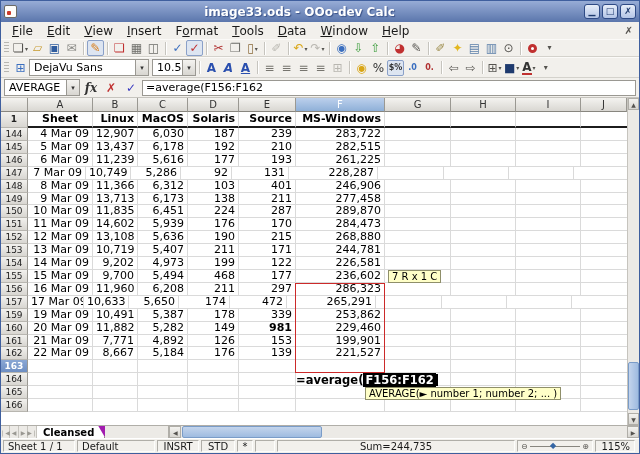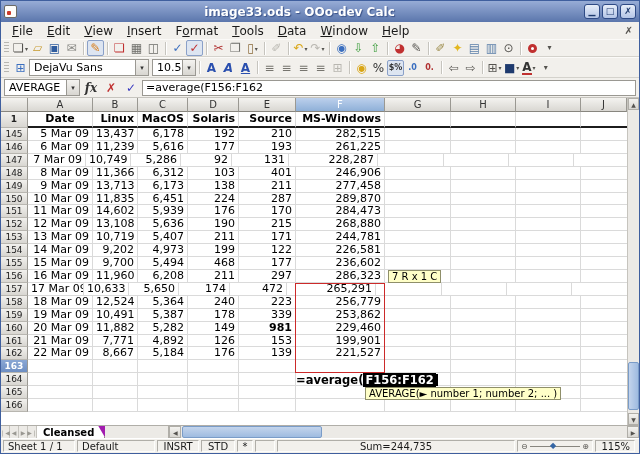--- a/index.html
+++ b/index.html
@@ -330,26 +330,39 @@
           <div class="colhead" style="width: 57px;">E</div>
           <div class="colhead sel" style="width: 89px;">F</div>
           <div class="colhead" style="width: 66px;">G</div>
           <div class="colhead" style="width: 65px;">H</div>
           <div class="colhead" style="width: 65px;">I</div>
           <div class="colhead" style="flex: 1 1 0%;">J</div>
         </div>
       <div>
           <div class="row r1">
             <div class="rh">1</div>
-            <div class="cell c-a" style="width: 65px;">Date</div>
+            <div class="cell c-a" style="width: 65px;">Sheet</div>
             <div class="cell c-b" style="width: 45px;">Linux</div>
             <div class="cell c-c" style="width: 50px;">MacOS</div>
             <div class="cell c-d" style="width: 51px;">Solaris</div>
             <div class="cell c-e" style="width: 57px;">Source</div>
             <div class="cell c-f" style="width: 89px;">MS-Windows</div>
+            <div class="cell c-g" style="width: 66px;"></div>
+            <div class="cell c-h" style="width: 65px;"></div>
+            <div class="cell c-i" style="width: 65px;"></div>
+            <div class="cell c-j" style="flex: 1 1 0%; border-right: none;"></div>
+          </div>
+          <div class="row">
+            <div class="rh">144</div>
+            <div class="cell c-a" style="width: 65px;">4 Mar 09</div>
+            <div class="cell c-b" style="width: 45px;">12,907</div>
+            <div class="cell c-c" style="width: 50px;">6,030</div>
+            <div class="cell c-d" style="width: 51px;">187</div>
+            <div class="cell c-e" style="width: 57px;">239</div>
+            <div class="cell c-f" style="width: 89px;">283,722</div>
             <div class="cell c-g" style="width: 66px;"></div>
             <div class="cell c-h" style="width: 65px;"></div>
             <div class="cell c-i" style="width: 65px;"></div>
             <div class="cell c-j" style="flex: 1 1 0%; border-right: none;"></div>
           </div>
           <div class="row">
             <div class="rh">145</div>
             <div class="cell c-a" style="width: 65px;">5 Mar 09</div>
             <div class="cell c-b" style="width: 45px;">13,437</div>
             <div class="cell c-c" style="width: 50px;">6,178</div>
@@ -505,33 +518,20 @@
             <div class="cell c-j" style="flex: 1 1 0%; border-right: none;"></div>
           </div>
           <div class="row">
             <div class="rh">157</div>
             <div class="cell c-a" style="width: 56px;">17 Mar 09</div>
             <div class="cell c-b" style="width: 45px;">10,633</div>
             <div class="cell c-c" style="width: 50px;">5,650</div>
             <div class="cell c-d" style="width: 51px;">174</div>
             <div class="cell c-e" style="width: 57px;">472</div>
             <div class="cell c-f" style="width: 89px;">265,291</div>
-            <div class="cell c-g" style="width: 66px;"></div>
-            <div class="cell c-h" style="width: 65px;"></div>
-            <div class="cell c-i" style="width: 65px;"></div>
-            <div class="cell c-j" style="flex: 1 1 0%; border-right: none;"></div>
-          </div>
-          <div class="row">
-            <div class="rh">158</div>
-            <div class="cell c-a" style="width: 65px;">18 Mar 09</div>
-            <div class="cell c-b" style="width: 45px;">12,524</div>
-            <div class="cell c-c" style="width: 50px;">5,364</div>
-            <div class="cell c-d" style="width: 51px;">240</div>
-            <div class="cell c-e" style="width: 57px;">223</div>
-            <div class="cell c-f" style="width: 89px;">256,779</div>
             <div class="cell c-g" style="width: 66px;"></div>
             <div class="cell c-h" style="width: 65px;"></div>
             <div class="cell c-i" style="width: 65px;"></div>
             <div class="cell c-j" style="flex: 1 1 0%; border-right: none;"></div>
           </div>
           <div class="row">
             <div class="rh">159</div>
             <div class="cell c-a" style="width: 65px;">19 Mar 09</div>
             <div class="cell c-b" style="width: 45px;">10,491</div>
             <div class="cell c-c" style="width: 50px;">5,387</div>

